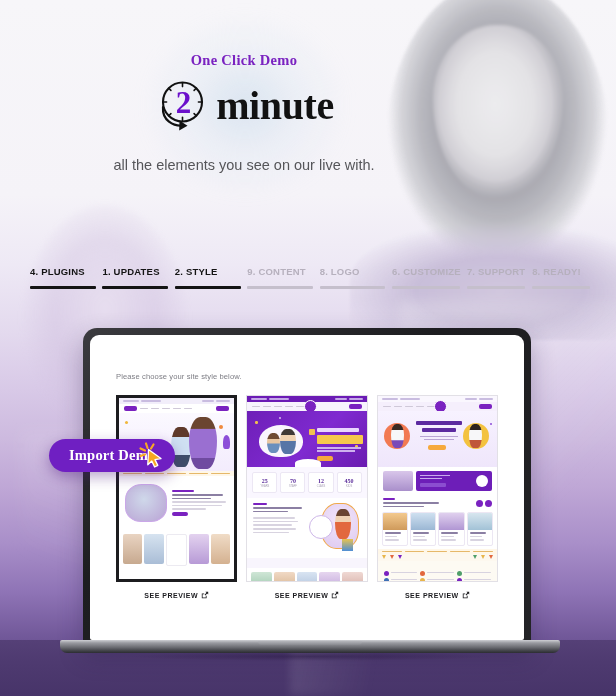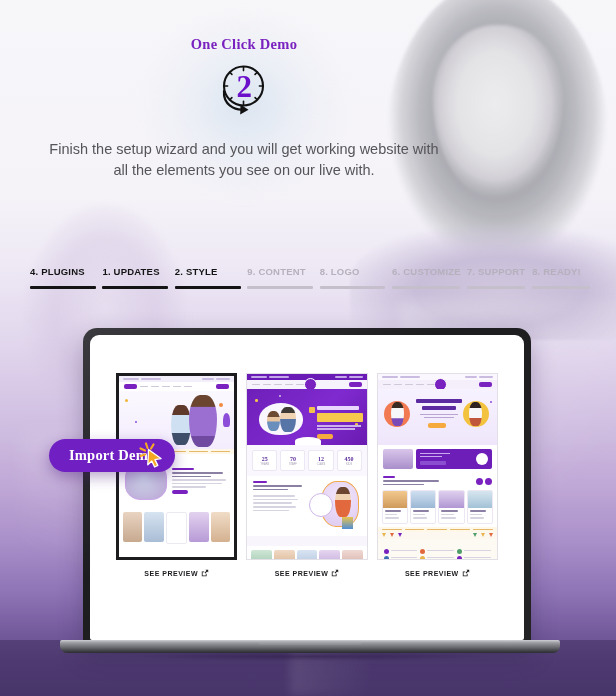--- a/index.html
+++ b/index.html
@@ -71,21 +71,21 @@
     position:absolute;left:0;right:0;top:640px;height:56px;
     background:linear-gradient(180deg,#554077 0%,#4e3a70 40%,#473469 100%);
   }
   .bg-desk .glint{
     position:absolute;left:290px;top:0;width:120px;height:56px;
     background:linear-gradient(100deg,rgba(255,255,255,.10),rgba(255,255,255,0) 70%);
     filter:blur(4px);
   }
 
   
-  .hero{position:absolute;left:0;top:0;width:488px;text-align:center;}
+  .hero{position:absolute;left:0;top:16px;width:488px;text-align:center;}
   .eyebrow{
     font-family:"Liberation Serif",serif;font-weight:bold;font-size:14.5px;
     color:#7a22c0;letter-spacing:.3px;margin-top:36px;
   }
   .headline{
     font-family:"Liberation Serif",serif;font-weight:bold;
     font-size:40px;line-height:44px;color:#121212;
     margin-top:8px;letter-spacing:-.4px;
   }
   .hl-line2{
@@ -262,24 +262,24 @@
               <line x1="42.2" y1="11.3" x2="40.1" y2="13.4"></line>
               <line x1="42.2" y1="38.7" x2="40.1" y2="36.6"></line>
               <line x1="14.8" y1="38.7" x2="16.9" y2="36.6"></line>
               <line x1="14.8" y1="11.3" x2="16.9" y2="13.4"></line>
             </g>
             <path d="M9 30 C8 43 19 50 30 48.5" fill="none" stroke="#111" stroke-width="2.2" stroke-linecap="round"></path>
             <path d="M25.5 43.5 L33.5 48.8 L25.2 53.5 Z" fill="#111"></path>
           </svg>
           <span class="num">2</span>
         </span>
+        <span>minute</span>
       </div>
     </div>
     <div class="subcopy">
-      <div>Finish the setup wizard and you will get working website with</div>
       <div>all the elements you see on our live with.</div>
     </div>
   </div>
 
   <div class="steps">
     <div class="step done" style="width:68px">
       <span class="lbl">4. PLUGINS</span>
       <span class="bar"></span>
     </div>
     <div style="width:7px"></div>
@@ -317,20 +317,21 @@
       <span class="lbl">8. READY!</span>
       <span class="bar"></span>
     </div>
   </div>
 
   <div class="laptop">
     <div class="lid">
       <div class="screen">
 
         <div class="wiz">
+          <p class="sub">Please choose your site style below.</p>
 
           <div class="cards">
 
             <div class="card selected">
               <div class="thumb">
                 <div class="mini">
                   <div class="mtopbar">
                     <span class="tchip" style="width:16px"></span>
                       <span class="tchip" style="width:20px"></span>
                     <span class="tchip" style="width:12px;margin-left:auto"></span>

